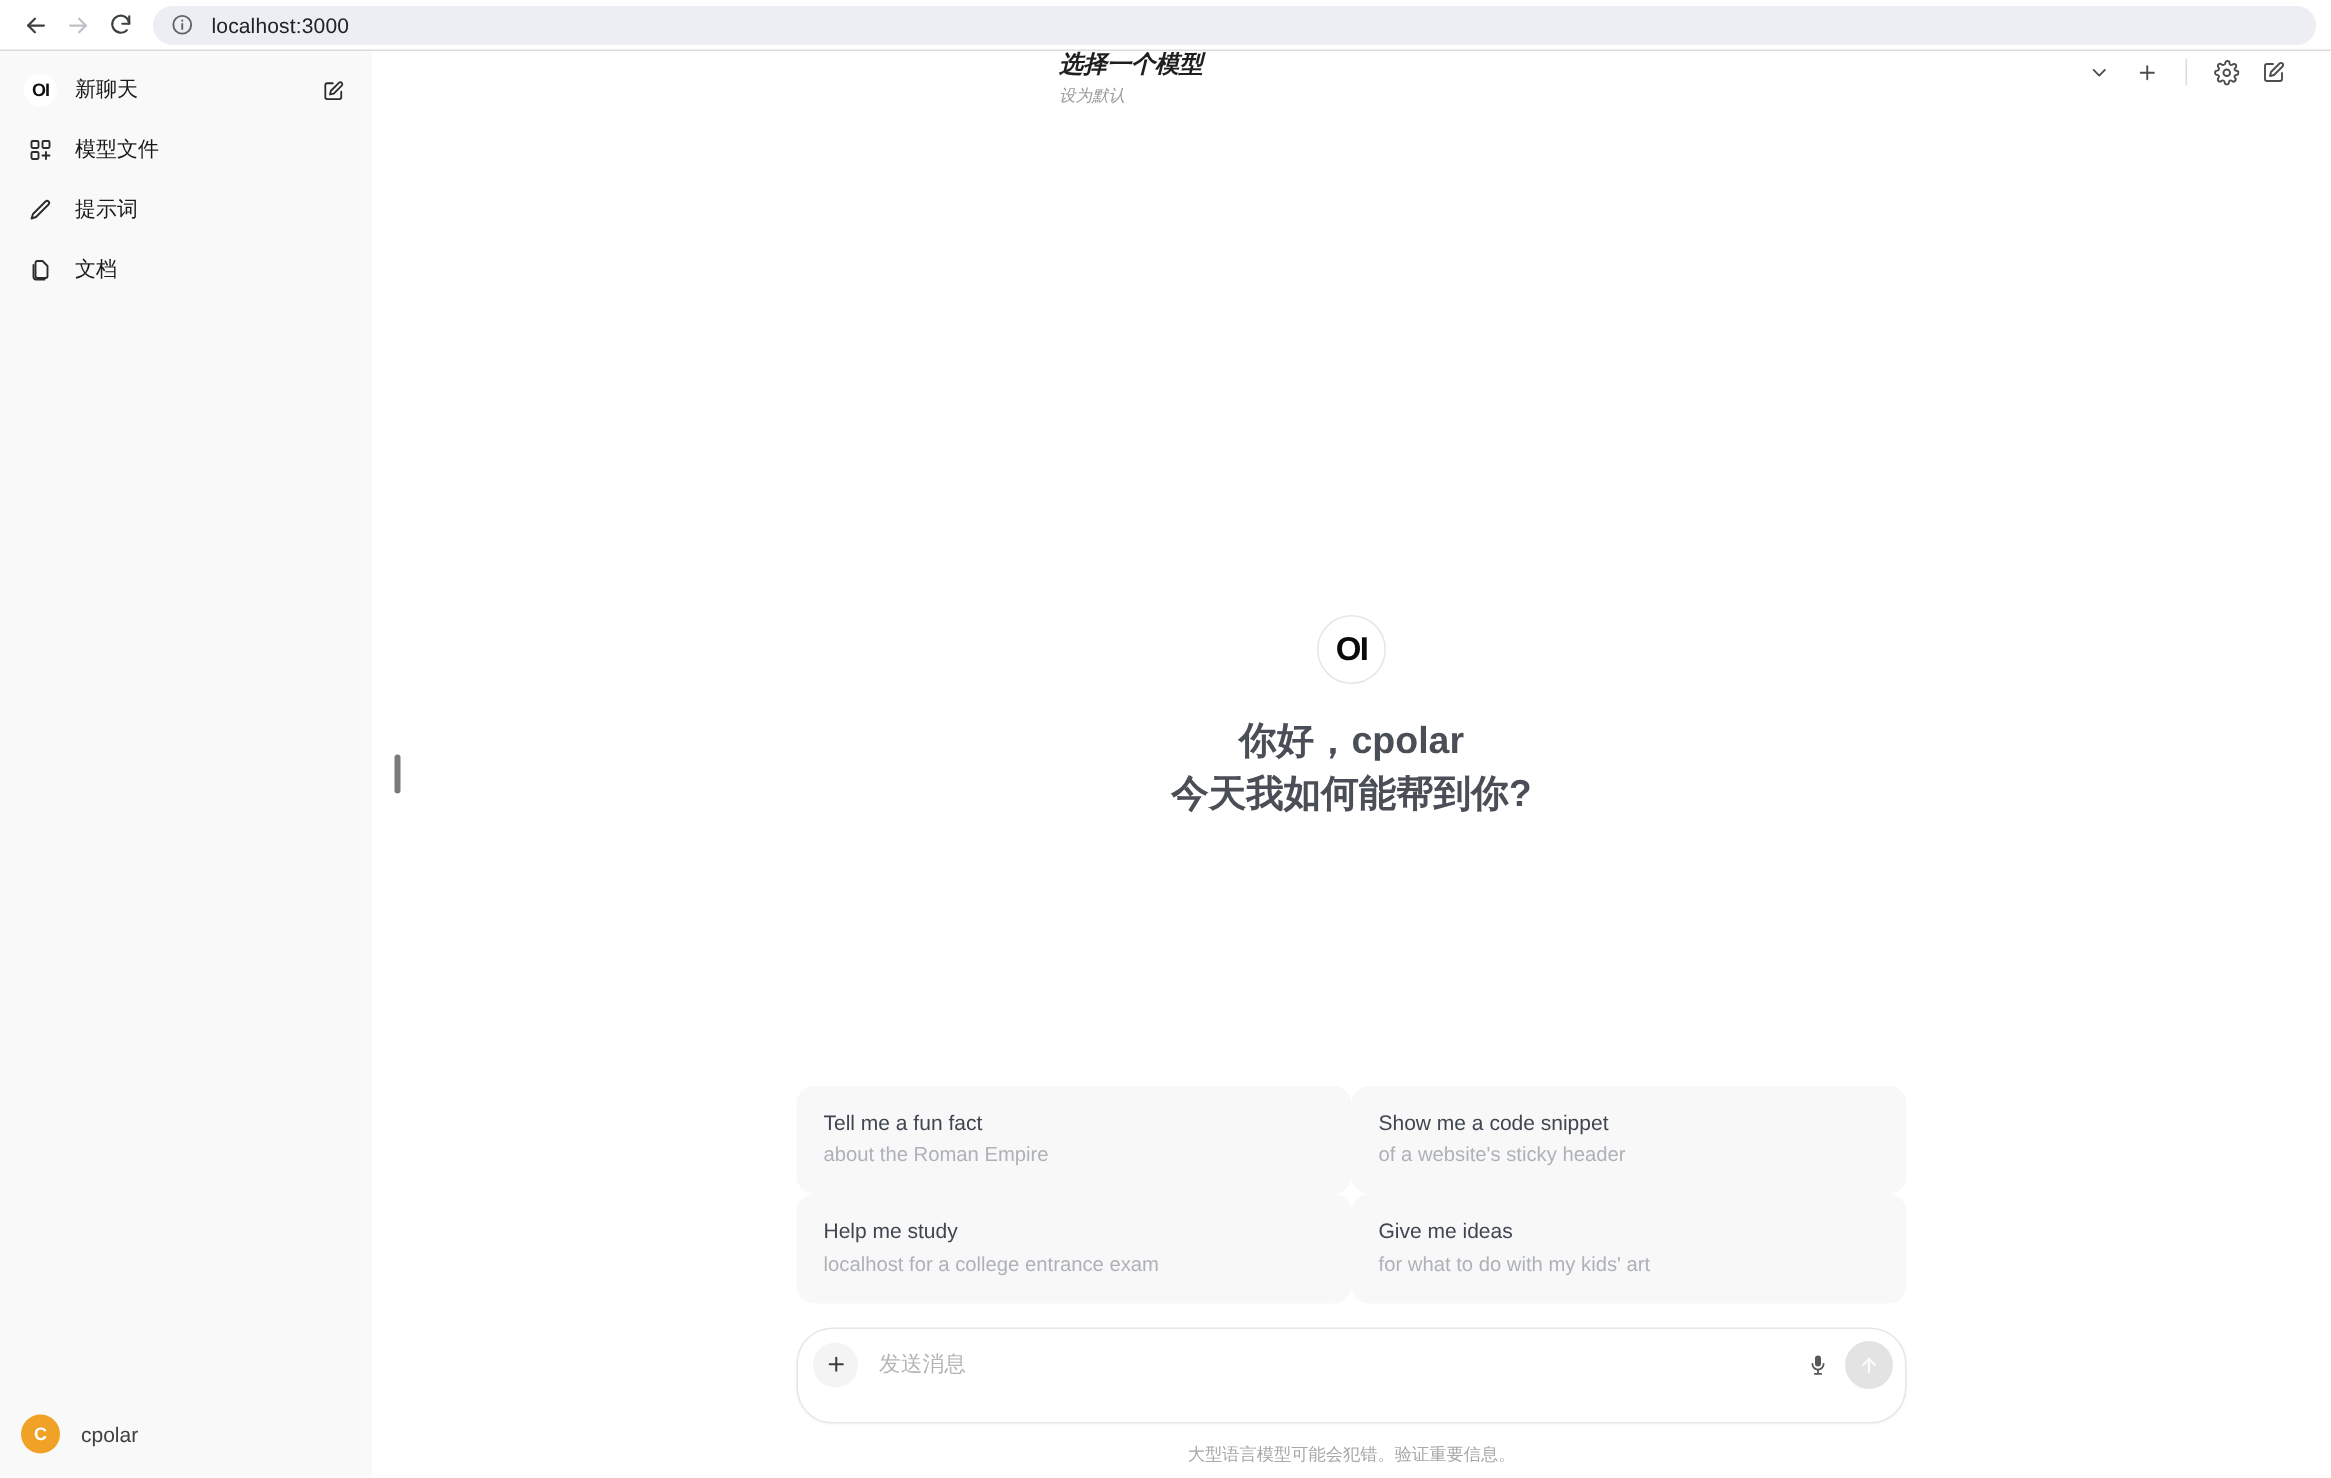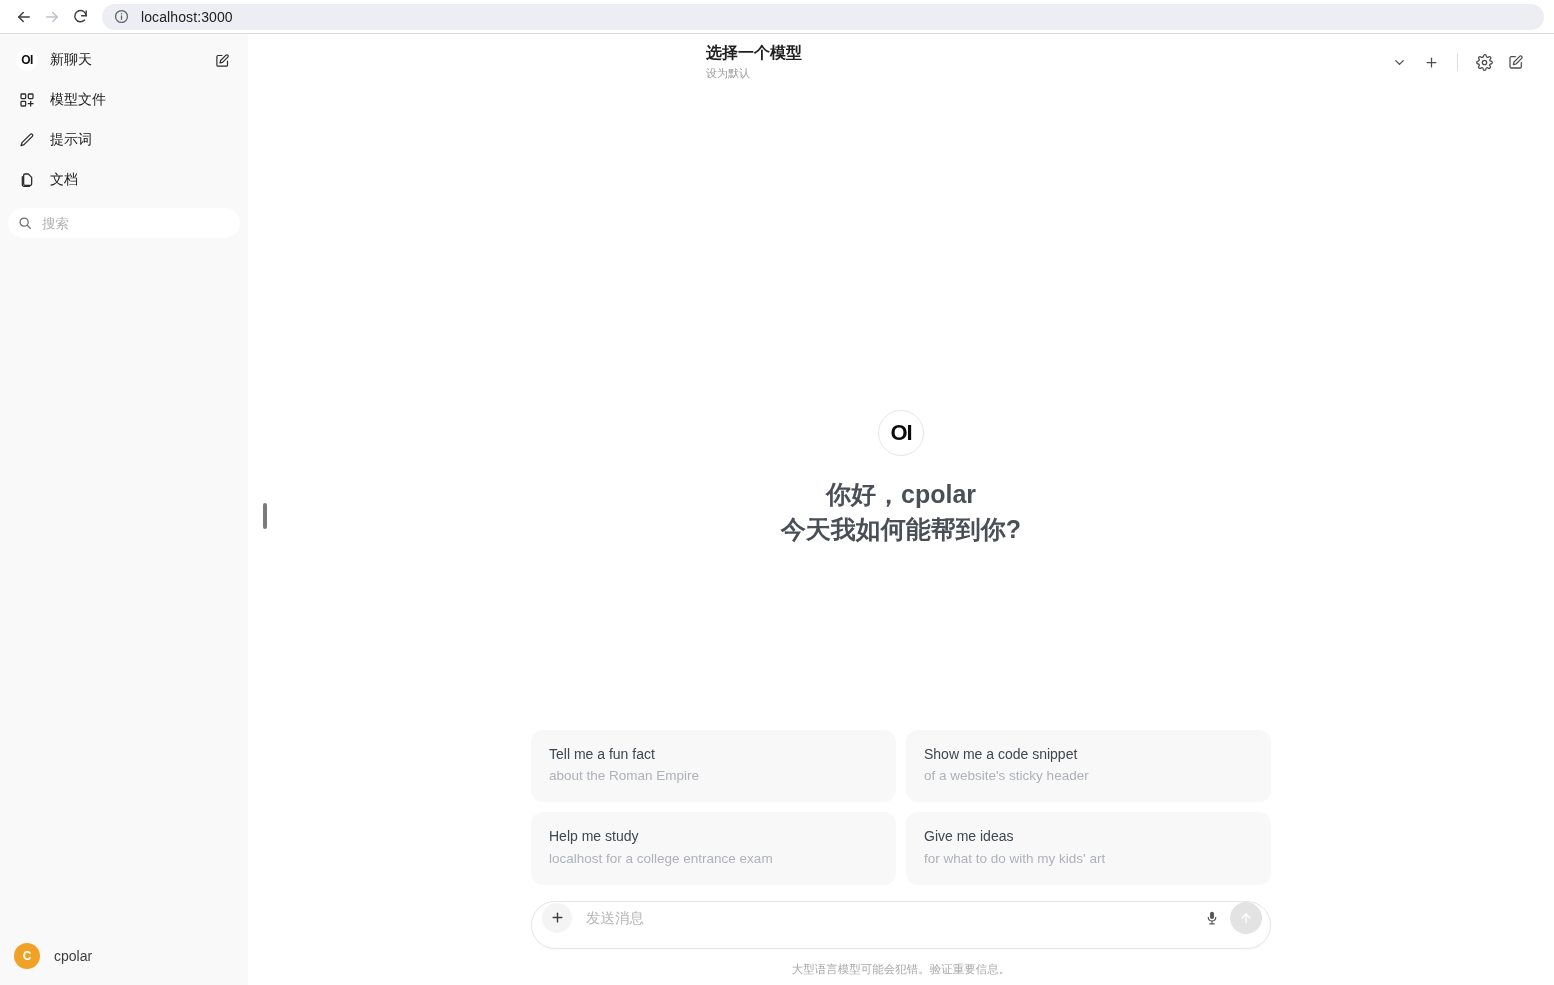--- a/index.html
+++ b/index.html
@@ -127,23 +127,24 @@
   
   .content {
     flex: 1 1 auto; position: relative;
     background: #ffffff;
     display: flex; flex-direction: column;
     min-width: 0;
   }
 
   .chat-header {
     height: 56px; min-height: 56px;
-    display: flex; align-items: center;
+    display: flex; align-items: flex-start;
     padding: 0 24px 0 0;
     position: relative;
+    font-style: italic;
   }
   .model-sel { margin-left: 458px; cursor: pointer; }
   .model-title { font-size: 16px; font-weight: 700; color: #1f1f1f; line-height: 1.2; }
   .model-sub { font-size: 11px; color: #9b9b9b; margin-top: 3px; }
   .hdr-right {
     margin-left: auto;
     display: flex; align-items: center; gap: 4px;
   }
   .hdr-btn {
     width: 28px; height: 28px; border-radius: 6px;
@@ -182,35 +183,34 @@
   .bottom {
     position: absolute;
     left: 0; right: 0; bottom: 0;
     display: flex; flex-direction: column; align-items: center;
     padding-bottom: 8px;
   }
   .sugg-grid {
     width: 740px;
     display: grid;
     grid-template-columns: 1fr 1fr;
-    gap: 10px;
     margin-bottom: 16px;
   }
   .sugg-card {
     background: #f8f8f8;
     border-radius: 12px;
     padding: 14px 18px 16px 18px;
     cursor: pointer;
   }
   .sugg-title { font-size: 14px; color: #3f4650; font-weight: 400; line-height: 1.45; }
   .sugg-sub { font-size: 13.5px; color: #aeb2b8; line-height: 1.5; margin-top: 2px; }
 
   .composer {
     width: 740px;
-    height: 48px;
+    height: 64px;
     border: 1px solid #e6e6e6;
     border-radius: 24px;
     background: #ffffff;
     display: flex; align-items: center;
     padding: 0 8px 15px 10px;
     box-shadow: 0 1px 2px rgba(0,0,0,0.03);
   }
   .plus-btn {
     width: 30px; height: 30px; border-radius: 50%;
     background: #f4f4f4;
@@ -320,31 +320,20 @@
           <span class="sb-icon">
             <svg width="16" height="16" viewBox="0 0 24 24" fill="none" stroke="#2b2b2b" stroke-width="1.9" stroke-linecap="round" stroke-linejoin="round">
               <path d="M9 3h5l5 5v10a2 2 0 0 1-2 2H9a2 2 0 0 1-2-2V5a2 2 0 0 1 2-2z"></path>
               <path d="M5 7v12a2.5 2.5 0 0 0 2.5 2.5H16"></path>
             </svg>
           </span>
           <span class="sb-label">文档</span>
         </div>
       </div>
 
-      <div class="sb-search-wrap">
-        <div class="sb-search">
-          <span class="s-icon">
-            <svg width="14" height="14" viewBox="0 0 24 24" fill="none" stroke="#6b6b6b" stroke-width="2.1" stroke-linecap="round">
-              <circle cx="10.5" cy="10.5" r="7"></circle>
-                <line x1="16" y1="16" x2="21" y2="21"></line>
-            </svg>
-          </span>
-          <input type="text" placeholder="搜索" style="">
-        </div>
-      </div>
 
       <div class="sb-spacer"></div>
 
       <div class="sb-user">
         <span class="avatar" style="background: rgb(240, 162, 38);">C</span>
         <span class="sb-user-name">cpolar</span>
       </div>
     </div>
 
     <div class="sb-handle"></div>

